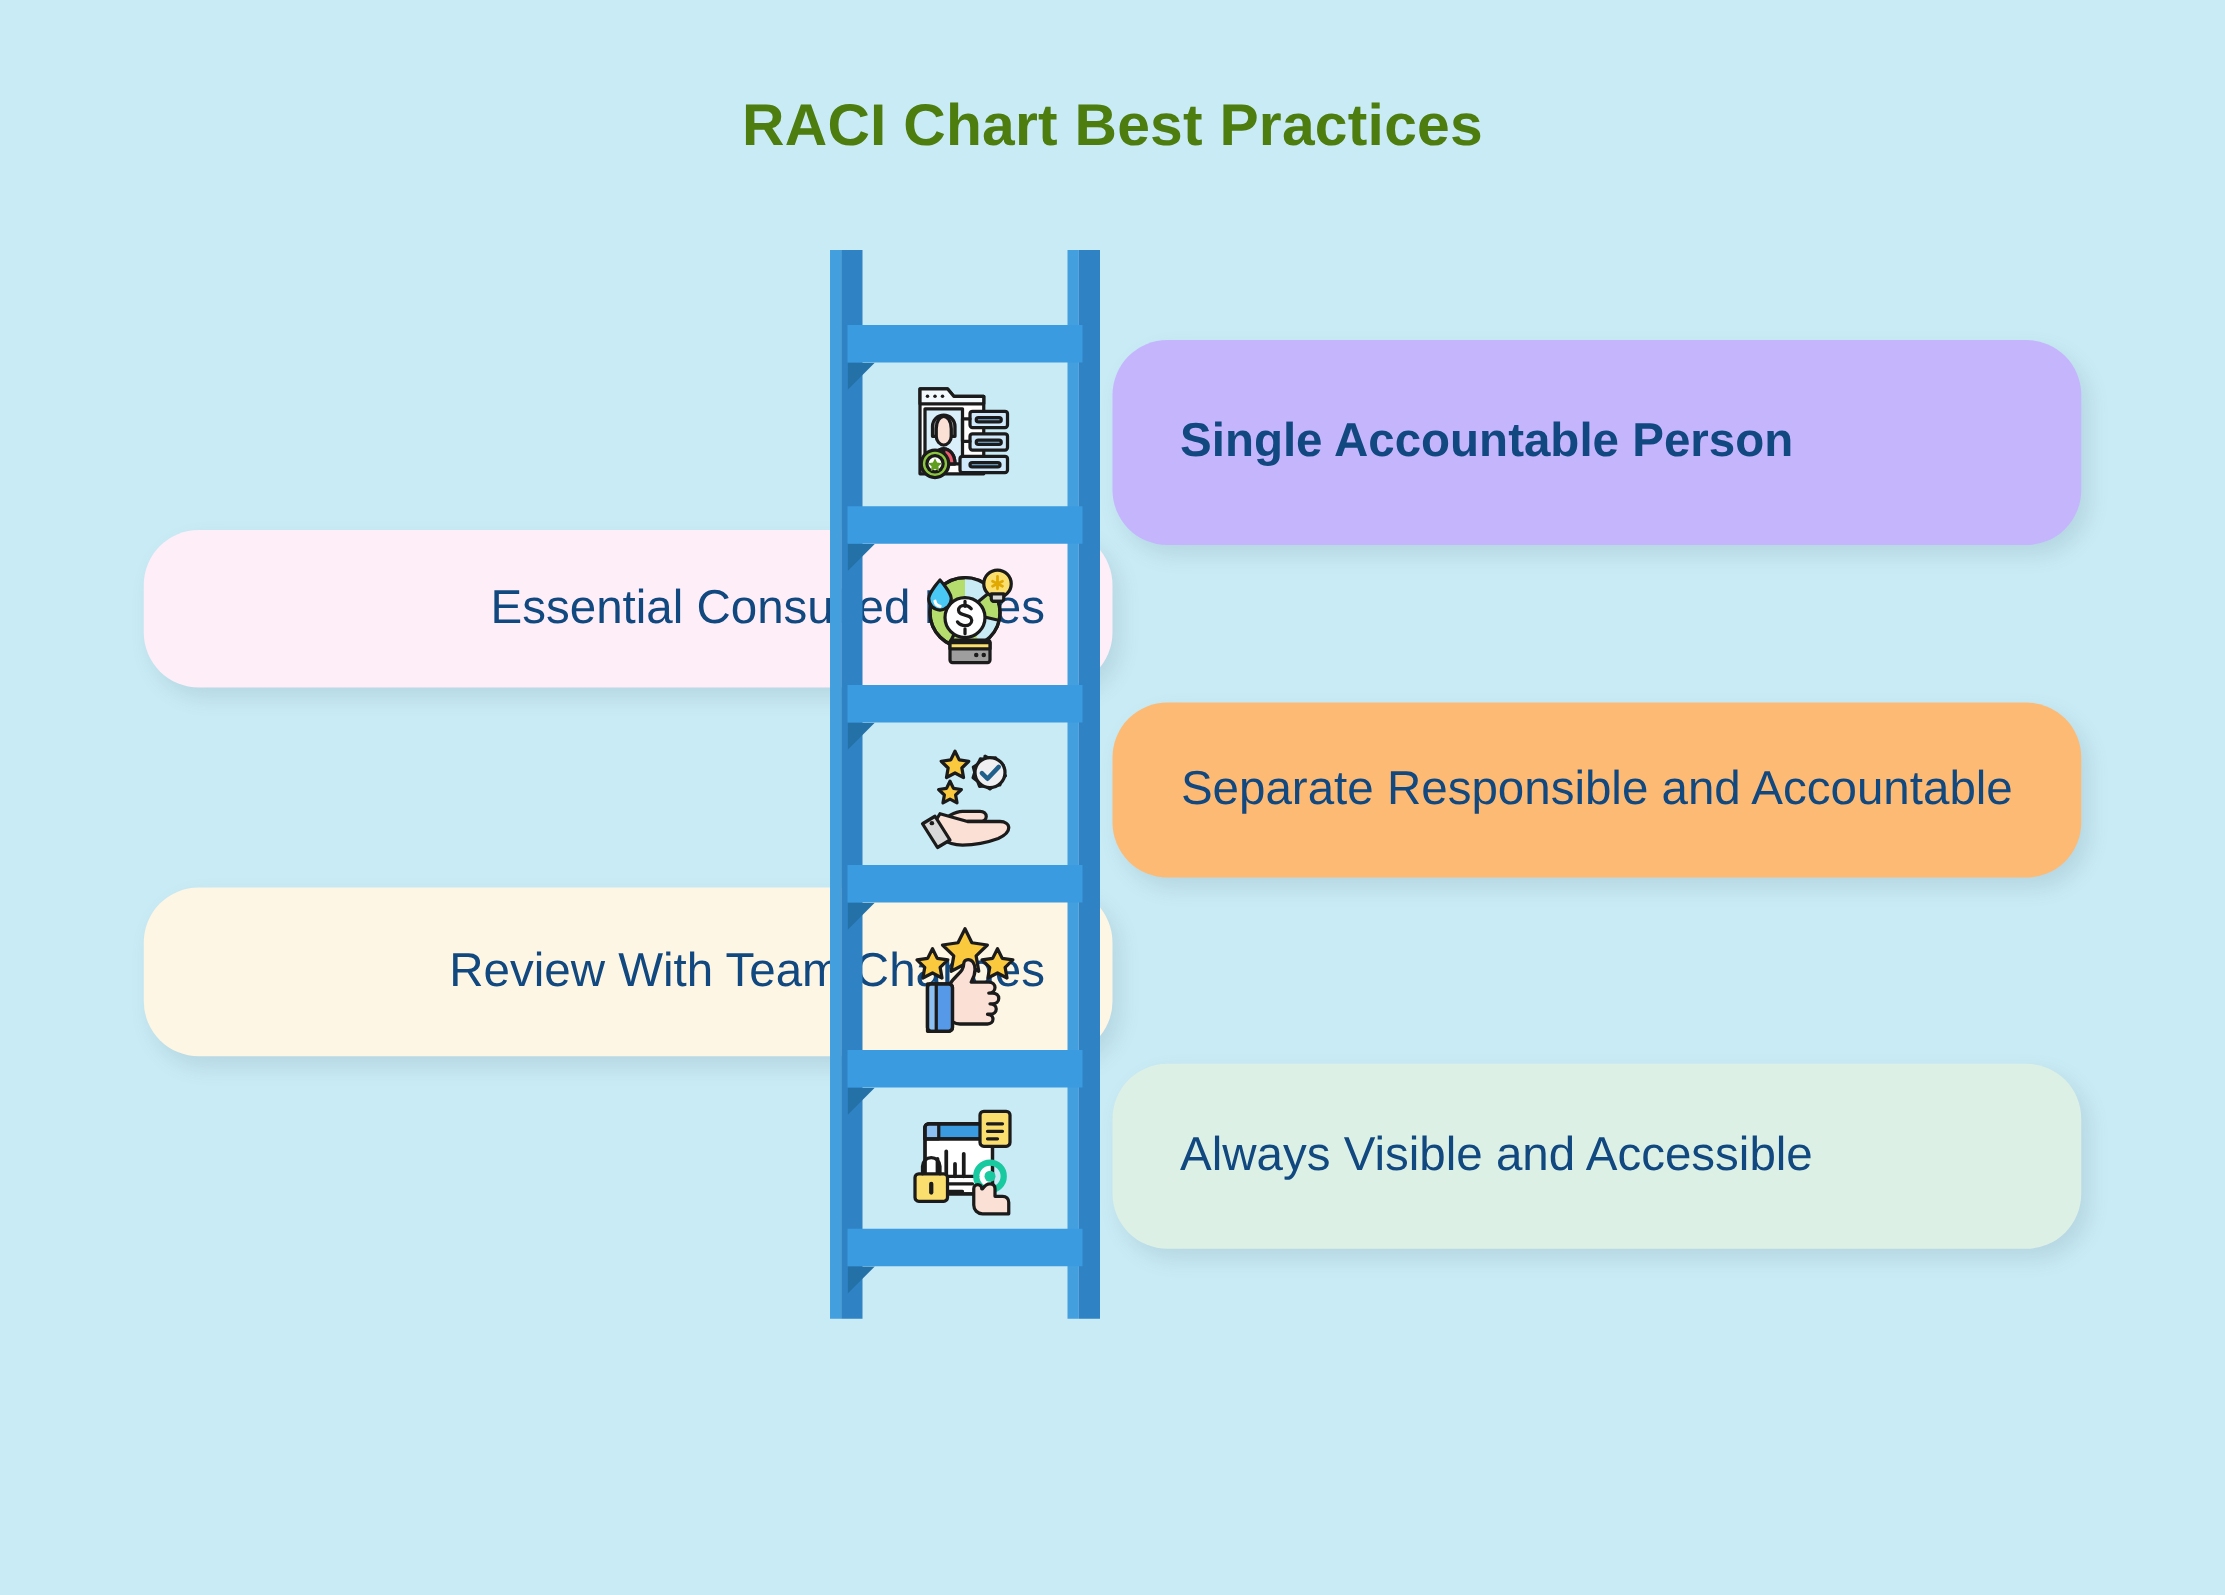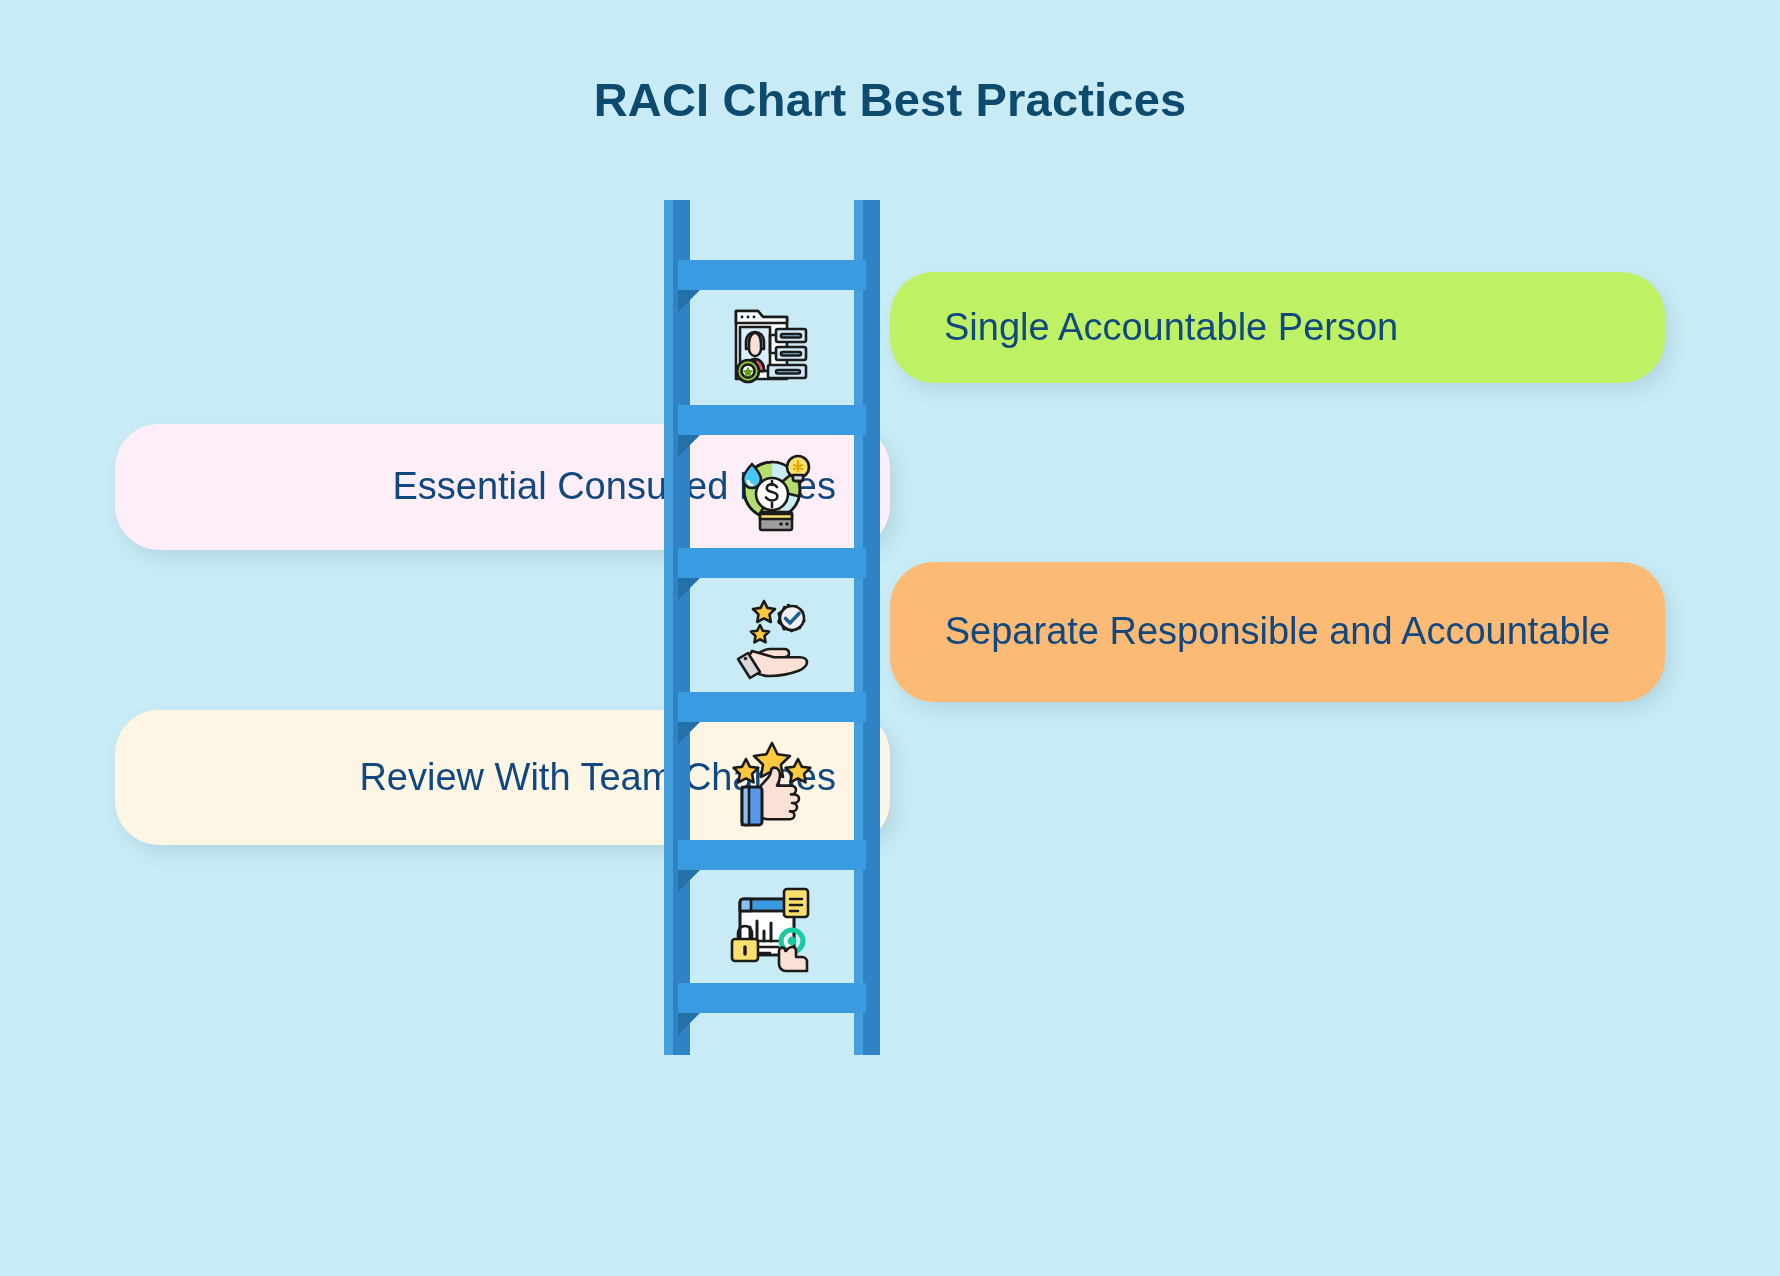--- a/index.html
+++ b/index.html
@@ -16,21 +16,21 @@
   }
 
   
   .title{
     position:absolute;
     top:72px; left:0; width:1780px;
     text-align:center;
     font-size:47px;
     font-weight:bold;
     letter-spacing:0.2px;
-    color:#0c4a6e;
+    color:#4d7c0f;
     user-select:none;
   }
 
   
   .panel{
     position:absolute;
     display:flex;
     align-items:center;
     border-radius:44px;
     box-shadow:6px 8px 16px rgba(80,110,130,0.16);
@@ -105,36 +105,39 @@
   }
   .icon-slot svg{ display:block; }
 </style>
 </head>
 <body>
 
 <div class="canvas">
 
   <div class="title">RACI Chart Best Practices</div>
 
-  <div class="panel right p-right" style="top:272px; height:111px; background:#bef264;">
+  <div class="panel right p-right" style="top:272px; height:164px; background:#c4b5fd;font-weight:bold;">
     <div class="label">Single Accountable Person</div>
   </div>
 
   <div class="panel left p-left" style="top:424px; height:126px; background:#fdeef8;">
     <div class="label">Essential Consulted Roles</div>
   </div>
 
   <div class="panel right centered p-right" style="top:562px; height:140px; background:#fdba74;">
     <div class="label">Separate Responsible and Accountable</div>
   </div>
 
   <div class="panel left p-left" style="top:710px; height:135px; background:#fdf6e4;">
     <div class="label">Review With Team Changes</div>
   </div>
 
+  <div class="panel right p-right" style="top:851px; height:148px; background:#ddf0e5;">
+    <div class="label">Always Visible and Accessible</div>
+  </div>
 
   <div class="ladder">
     <div class="rail rail-left">
       <div class="rail-light"></div>
       <div class="rail-dark"></div>
     </div>
     <div class="rail rail-right">
       <div class="rail-light"></div>
       <div class="rail-dark"></div>
     </div>

